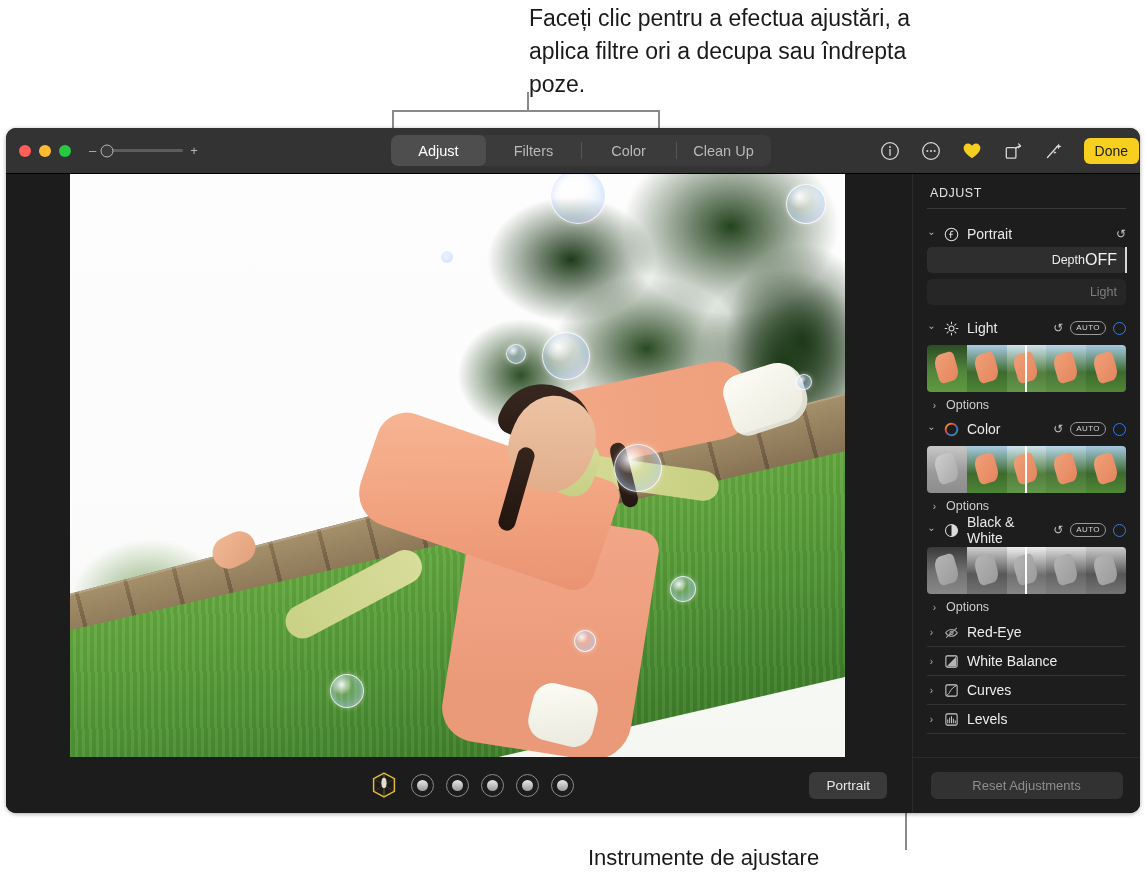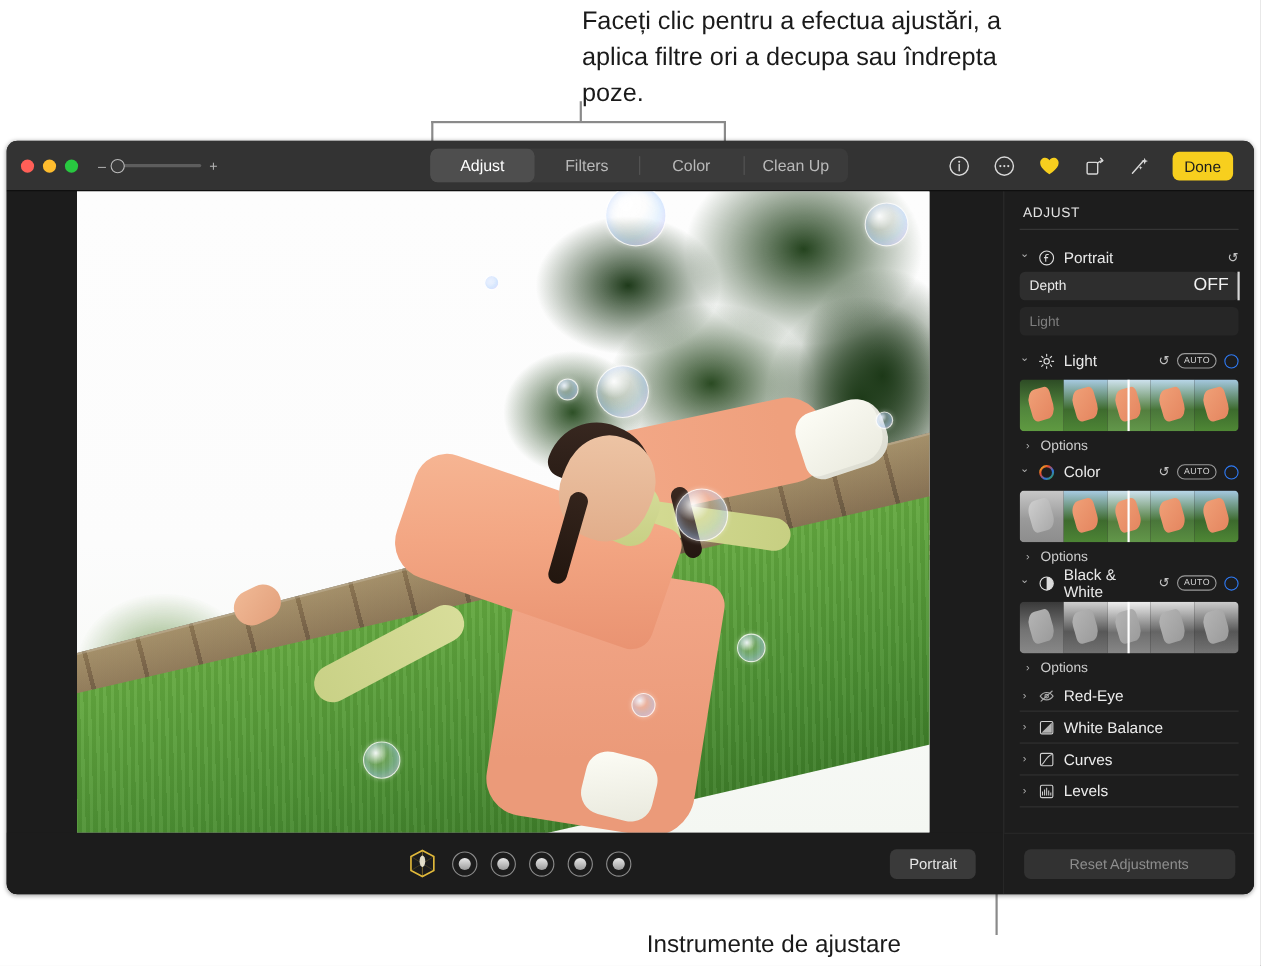--- a/index.html
+++ b/index.html
@@ -83,21 +83,21 @@
   }
   .seg.active { background:#4e4e4e; color:#ffffff; border-radius:7px; }
   .seg + .seg::before {
     content:""; position:absolute; left:0; top:7px; bottom:7px;
     width:1px; background:#565656;
   }
   .seg.active + .seg::before, .seg.active::before { background:transparent; }
 
   
   #tool-right {
-    position:absolute; right:19px; top:0; height:46px;
+    position:absolute; right:1px; top:0; height:46px;
     display:flex; align-items:center; gap:19px;
   }
   .ticon { width:22px; height:22px; color:#d8d8d8; display:flex; align-items:center; justify-content:center; }
   .ticon svg { display:block; }
   #btn-done {
     background:#f7cf1e; color:#1c1c1c;
     font-size:14px; font-weight:400;
     padding:5px 11px; border-radius:6px; border:none;
     font-family:"Liberation Sans", sans-serif;
   }
@@ -309,21 +309,21 @@
   .undo { color:#c2c2c2; font-size:12px; }
   .auto {
     border:1px solid #9a9a9a; border-radius:8px;
     color:#d5d5d5; font-size:8px; letter-spacing:.4px;
     padding:1px 5px 1.5px;
   }
   .dial { width:13px; height:13px; border-radius:50%; border:1.7px solid #2f7bf6; }
 
   .slider-row {
     height:26px; border-radius:5px; background:#2e2e2e;
-    display:flex; align-items:center; justify-content:space-between;
+    display:flex; align-items:center; justify-content:flex-end;
     padding:0 9px; margin-bottom:6px; position:relative;
   }
   .slider-row .nm { color:#eaeaea; font-size:12.5px; }
   .slider-row .vl { color:#f2f2f2; font-size:16px; }
   .slider-row.muted { background:#262626; }
   .slider-row.muted .nm { color:#7e7e7e; }
   .slider-row::after{
     content:""; position:absolute; right:-1px; top:0; bottom:0; width:2px;
     background:#d7d7d7;
   }

